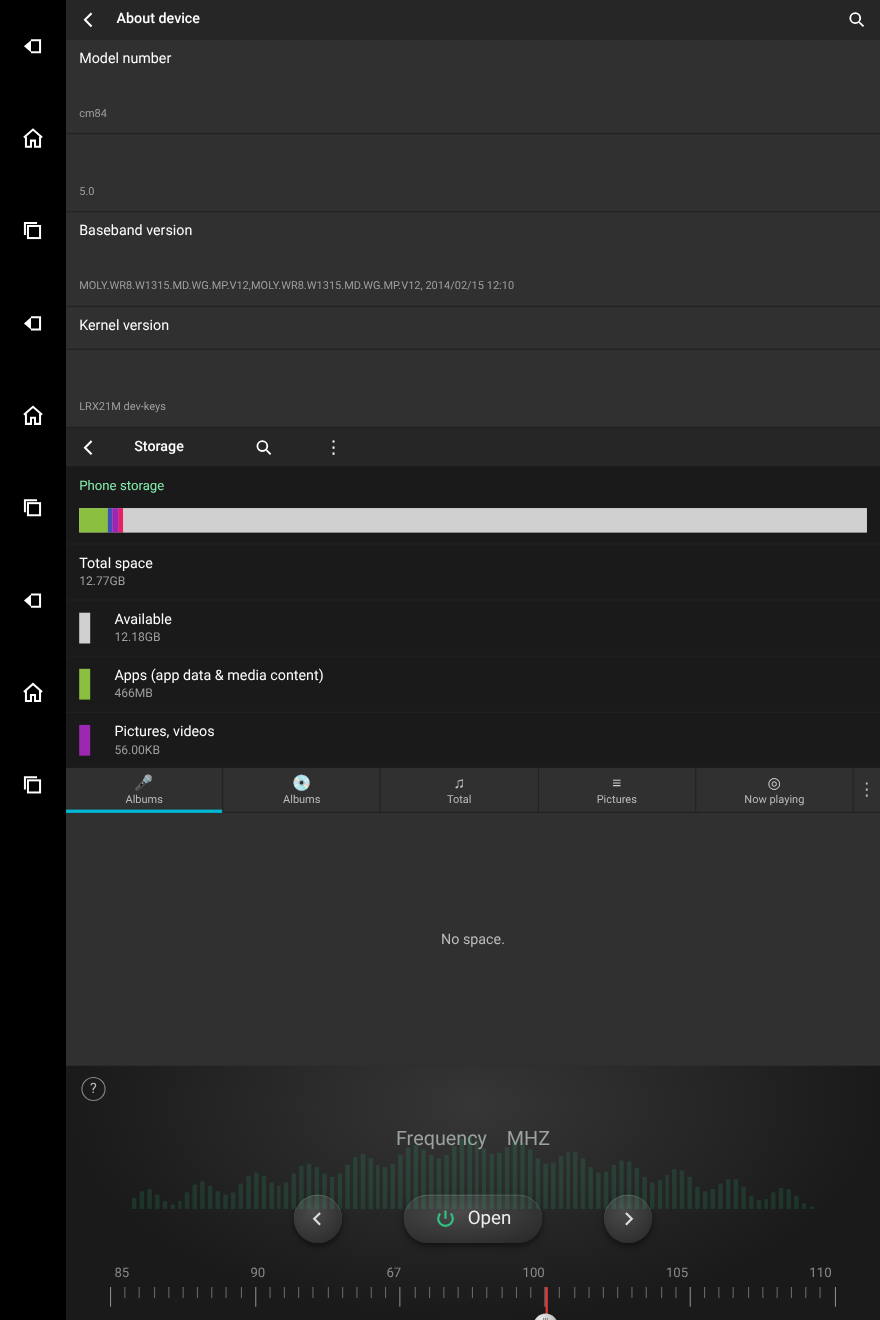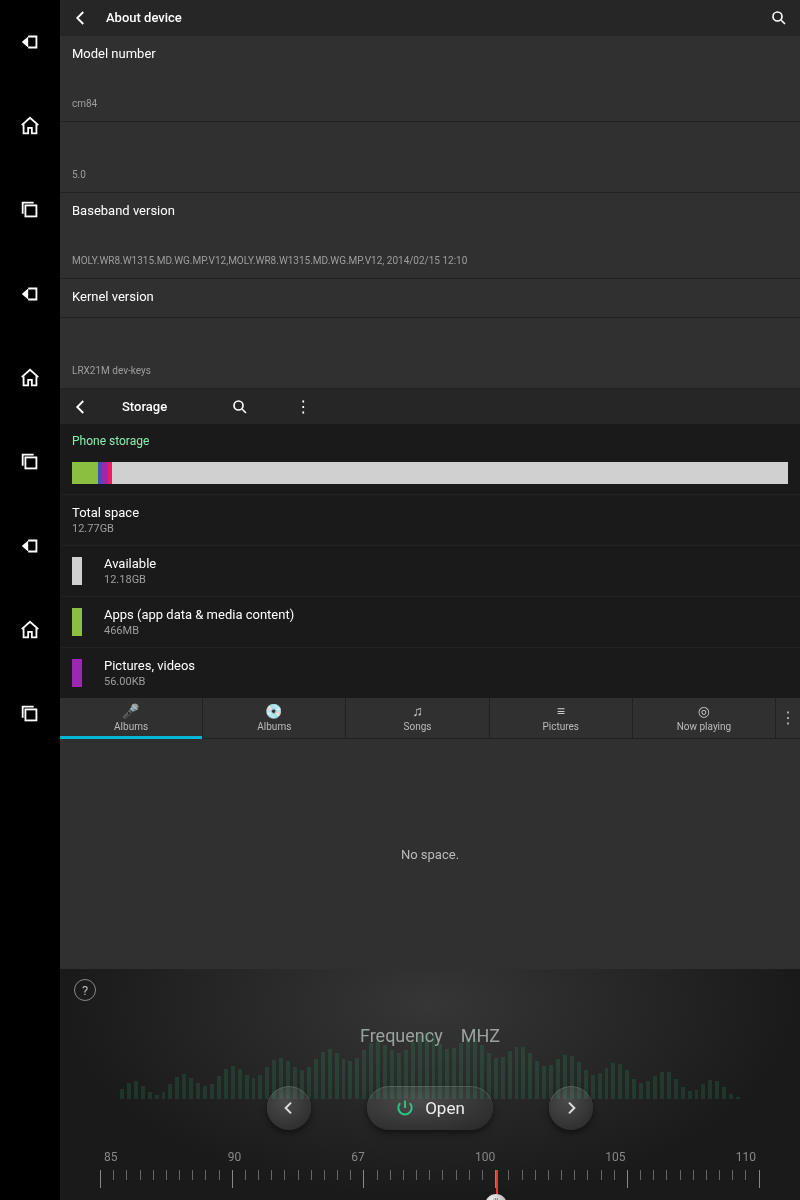--- a/index.html
+++ b/index.html
@@ -205,21 +205,21 @@
       <div class="tab active">
         <span class="ticon">🎤</span>
         <span>Albums</span>
       </div>
       <div class="tab">
         <span class="ticon">💿</span>
         <span>Albums</span>
       </div>
       <div class="tab">
         <span class="ticon">♫</span>
-        <span>Songs</span>
+        <span>Total</span>
       </div>
       <div class="tab">
         <span class="ticon">≡</span>
         <span>Pictures</span>
       </div>
       <div class="tab">
         <span class="ticon">◎</span>
         <span>Now playing</span>
       </div>
       <div class="tab-more">⋮</div>

